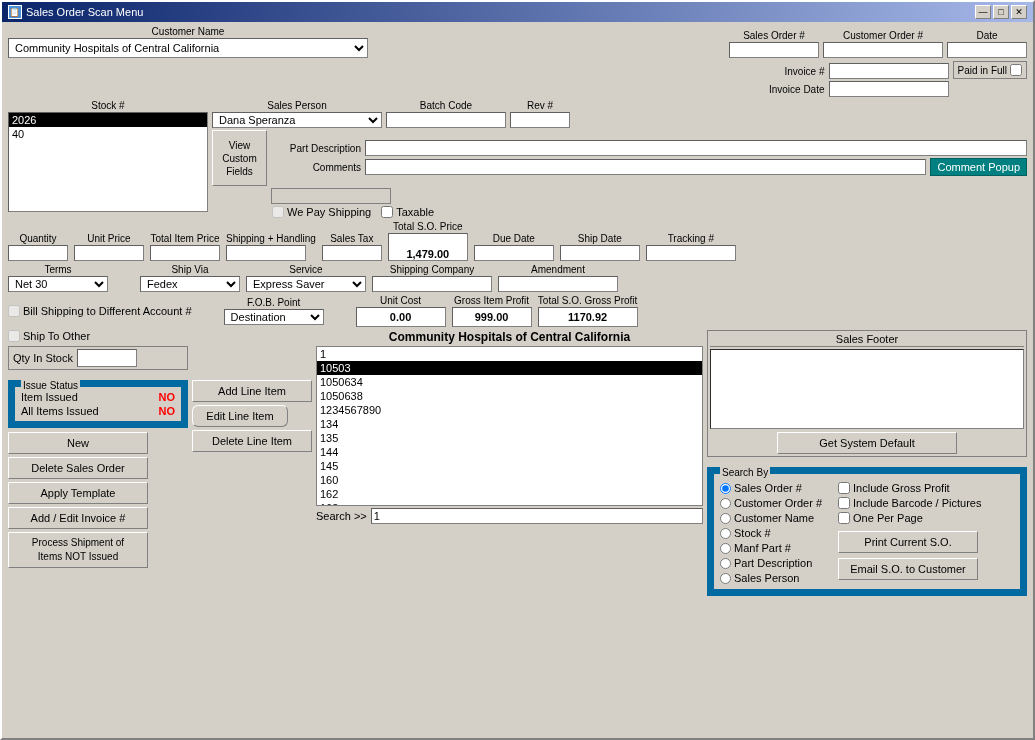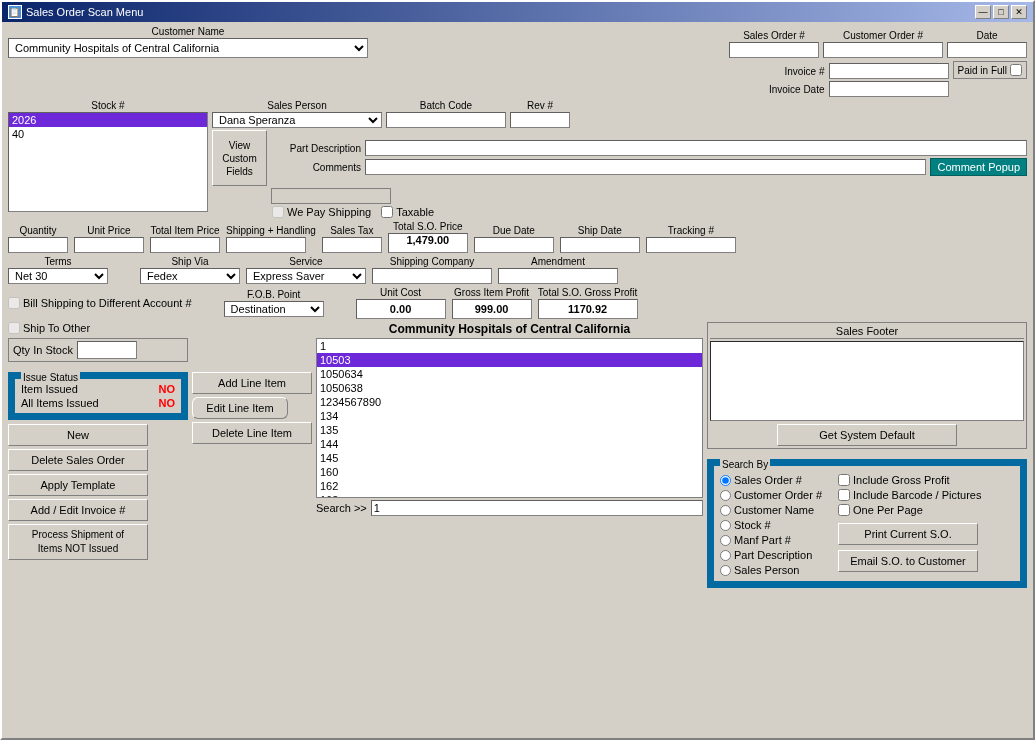--- a/index.html
+++ b/index.html
@@ -129,21 +129,21 @@
       border-top-color: #606060;
       border-left-color: #606060;
       overflow-y: auto;
       font-size: 11px;
     }
     .listbox-item {
       padding: 1px 3px;
       cursor: pointer;
     }
     .listbox-item.selected {
-      background: #6d28d9;
+      background: #000000;
       color: white;
     }
     .checkbox-row {
       display: flex;
       align-items: center;
       gap: 3px;
     }
     input[type="checkbox"] {
       width: 12px;
       height: 12px;
@@ -336,21 +336,21 @@
       <div class="field-group">
         <div class="field-label">Shipping + Handling</div>
         <input type="text" style="width: 80px;">
       </div>
       <div class="field-group">
         <div class="field-label">Sales Tax</div>
         <input type="text" style="width: 60px;">
       </div>
       <div class="field-group">
         <div class="field-label">Total S.O. Price</div>
-        <div class="sunken-box" style="width:80px;height:20px;display:flex;align-items:flex-start;justify-content:center;">
+        <div class="sunken-box" style="width:80px;height:28px;display:flex;align-items:flex-end;justify-content:center;">
           <span class="bold">1,479.00</span>
         </div>
       </div>
       <div class="field-group">
         <div class="field-label">Due Date</div>
         <input type="text" style="width: 80px;">
       </div>
       <div class="field-group">
         <div class="field-label">Ship Date</div>
         <input type="text" style="width: 80px;">

